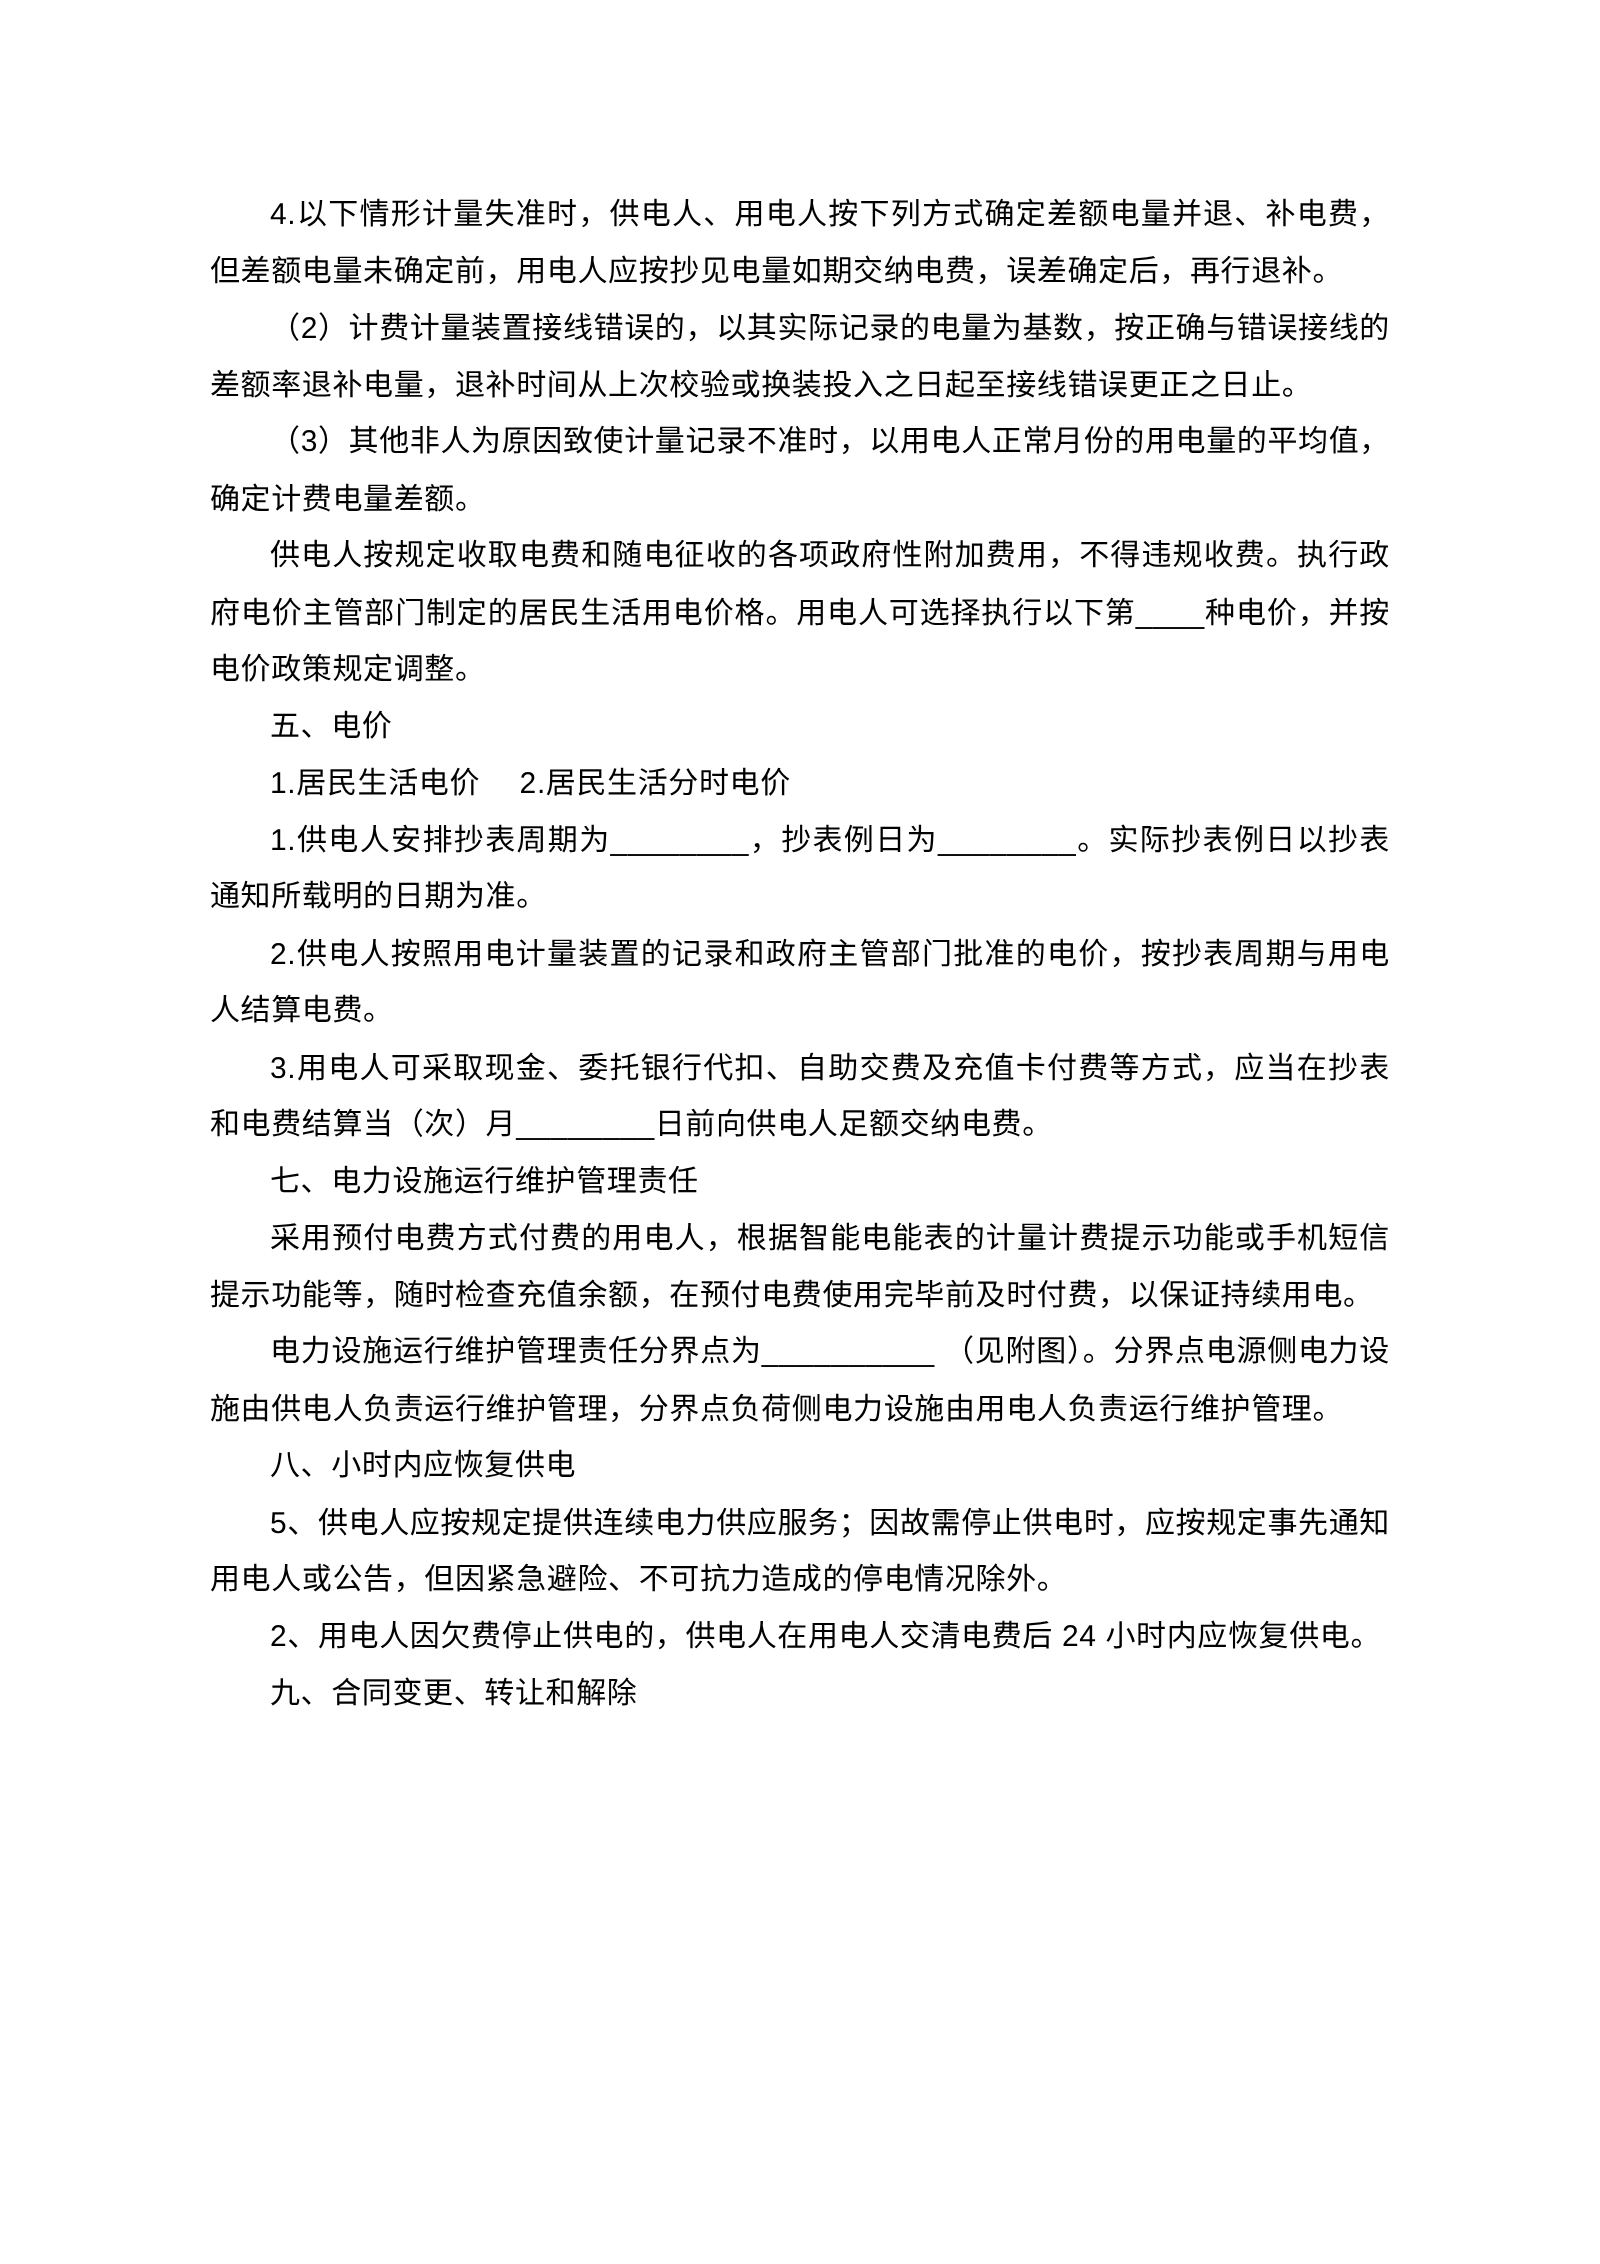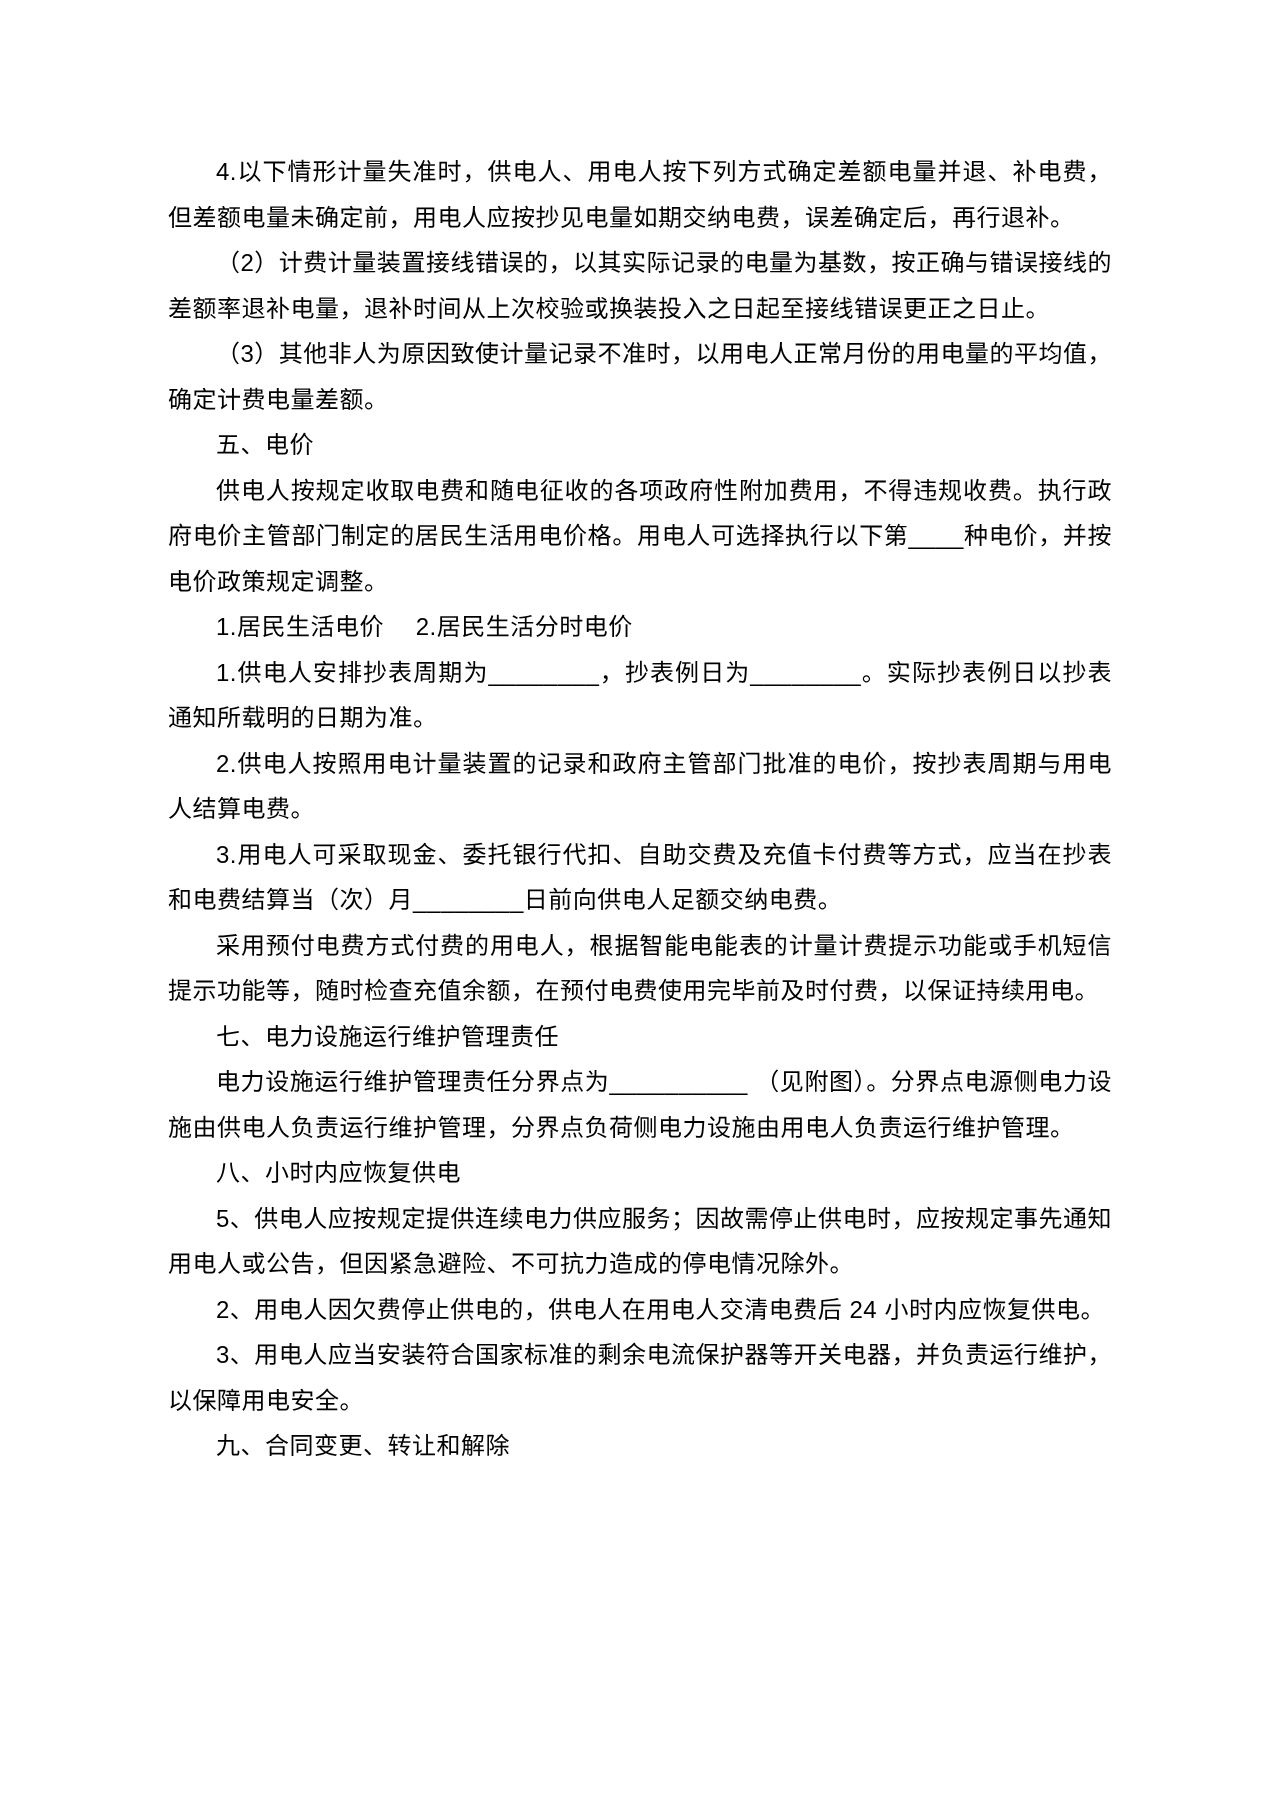--- a/index.html
+++ b/index.html
@@ -33,27 +33,26 @@
     color: #000000;
   }
 </style>
 </head>
 <body>
 
 <div class="page">
   <p class="para">4.以下情形计量失准时，供电人、用电人按下列方式确定差额电量并退、补电费，但差额电量未确定前，用电人应按抄见电量如期交纳电费，误差确定后，再行退补。</p>
   <p class="para">（2）计费计量装置接线错误的，以其实际记录的电量为基数，按正确与错误接线的差额率退补电量，退补时间从上次校验或换装投入之日起至接线错误更正之日止。</p>
   <p class="para">（3）其他非人为原因致使计量记录不准时，以用电人正常月份的用电量的平均值，确定计费电量差额。</p>
+  <p class="para">供电人按规定收取电费和随电征收的各项政府性附加费用，不得违规收费。执行政府电价主管部门制定的居民生活用电价格。用电人可选择执行以下第____种电价，并按电价政策规定调整。</p>
   <p class="para">五、电价</p>
-  <p class="para">供电人按规定收取电费和随电征收的各项政府性附加费用，不得违规收费。执行政府电价主管部门制定的居民生活用电价格。用电人可选择执行以下第____种电价，并按电价政策规定调整。</p>
   <p class="para">1.居民生活电价　 2.居民生活分时电价</p>
   <p class="para">1.供电人安排抄表周期为________，抄表例日为________。实际抄表例日以抄表通知所载明的日期为准。</p>
   <p class="para">2.供电人按照用电计量装置的记录和政府主管部门批准的电价，按抄表周期与用电人结算电费。</p>
   <p class="para">3.用电人可采取现金、委托银行代扣、自助交费及充值卡付费等方式，应当在抄表和电费结算当（次）月________日前向供电人足额交纳电费。</p>
+  <p class="para">七、电力设施运行维护管理责任</p>
   <p class="para">采用预付电费方式付费的用电人，根据智能电能表的计量计费提示功能或手机短信提示功能等，随时检查充值余额，在预付电费使用完毕前及时付费，以保证持续用电。</p>
-  <p class="para">七、电力设施运行维护管理责任</p>
   <p class="para">电力设施运行维护管理责任分界点为__________ （见附图）。分界点电源侧电力设施由供电人负责运行维护管理，分界点负荷侧电力设施由用电人负责运行维护管理。</p>
   <p class="para">八、小时内应恢复供电</p>
   <p class="para">5、供电人应按规定提供连续电力供应服务；因故需停止供电时，应按规定事先通知用电人或公告，但因紧急避险、不可抗力造成的停电情况除外。</p>
   <p class="para">2、用电人因欠费停止供电的，供电人在用电人交清电费后 24 小时内应恢复供电。</p>
-  <p class="para">3、用电人应当安装符合国家标准的剩余电流保护器等开关电器，并负责运行维护，以保障用电安全。</p>
   <p class="para">九、合同变更、转让和解除</p>
 </div>
 
 </body></html>

